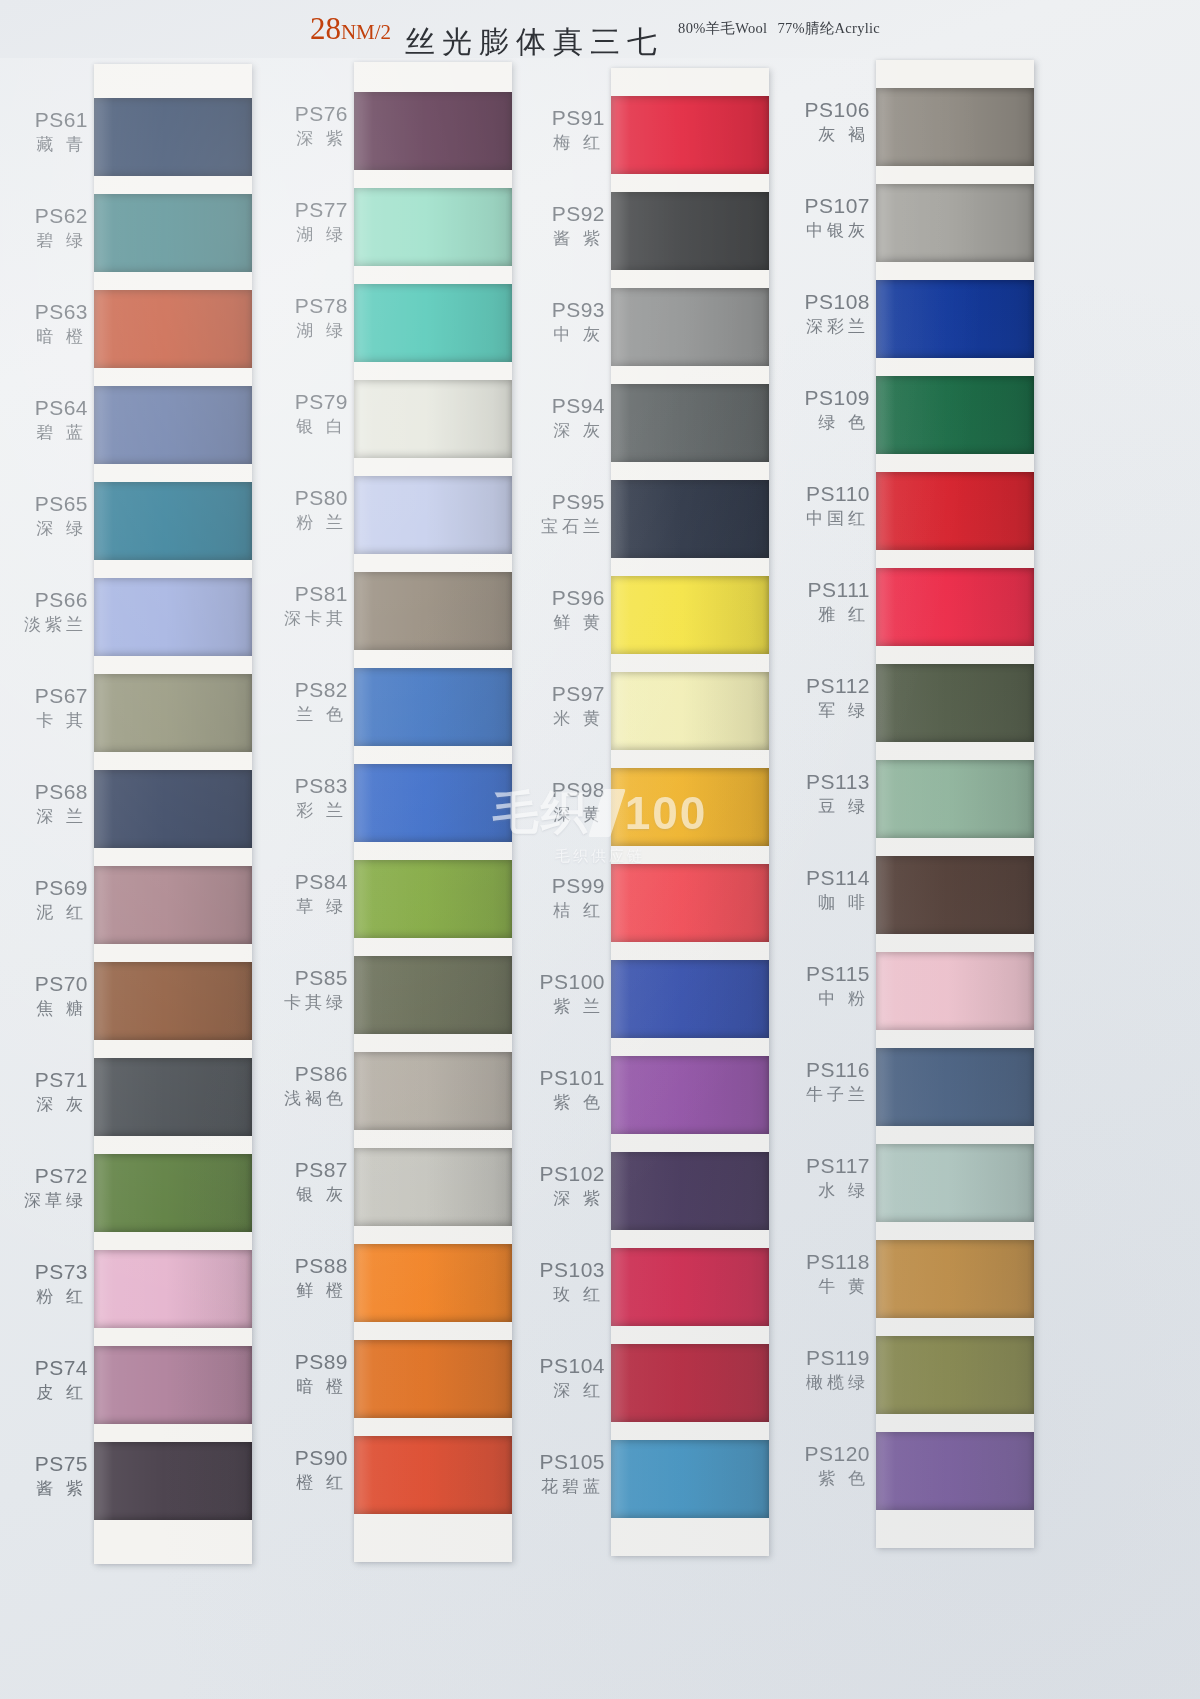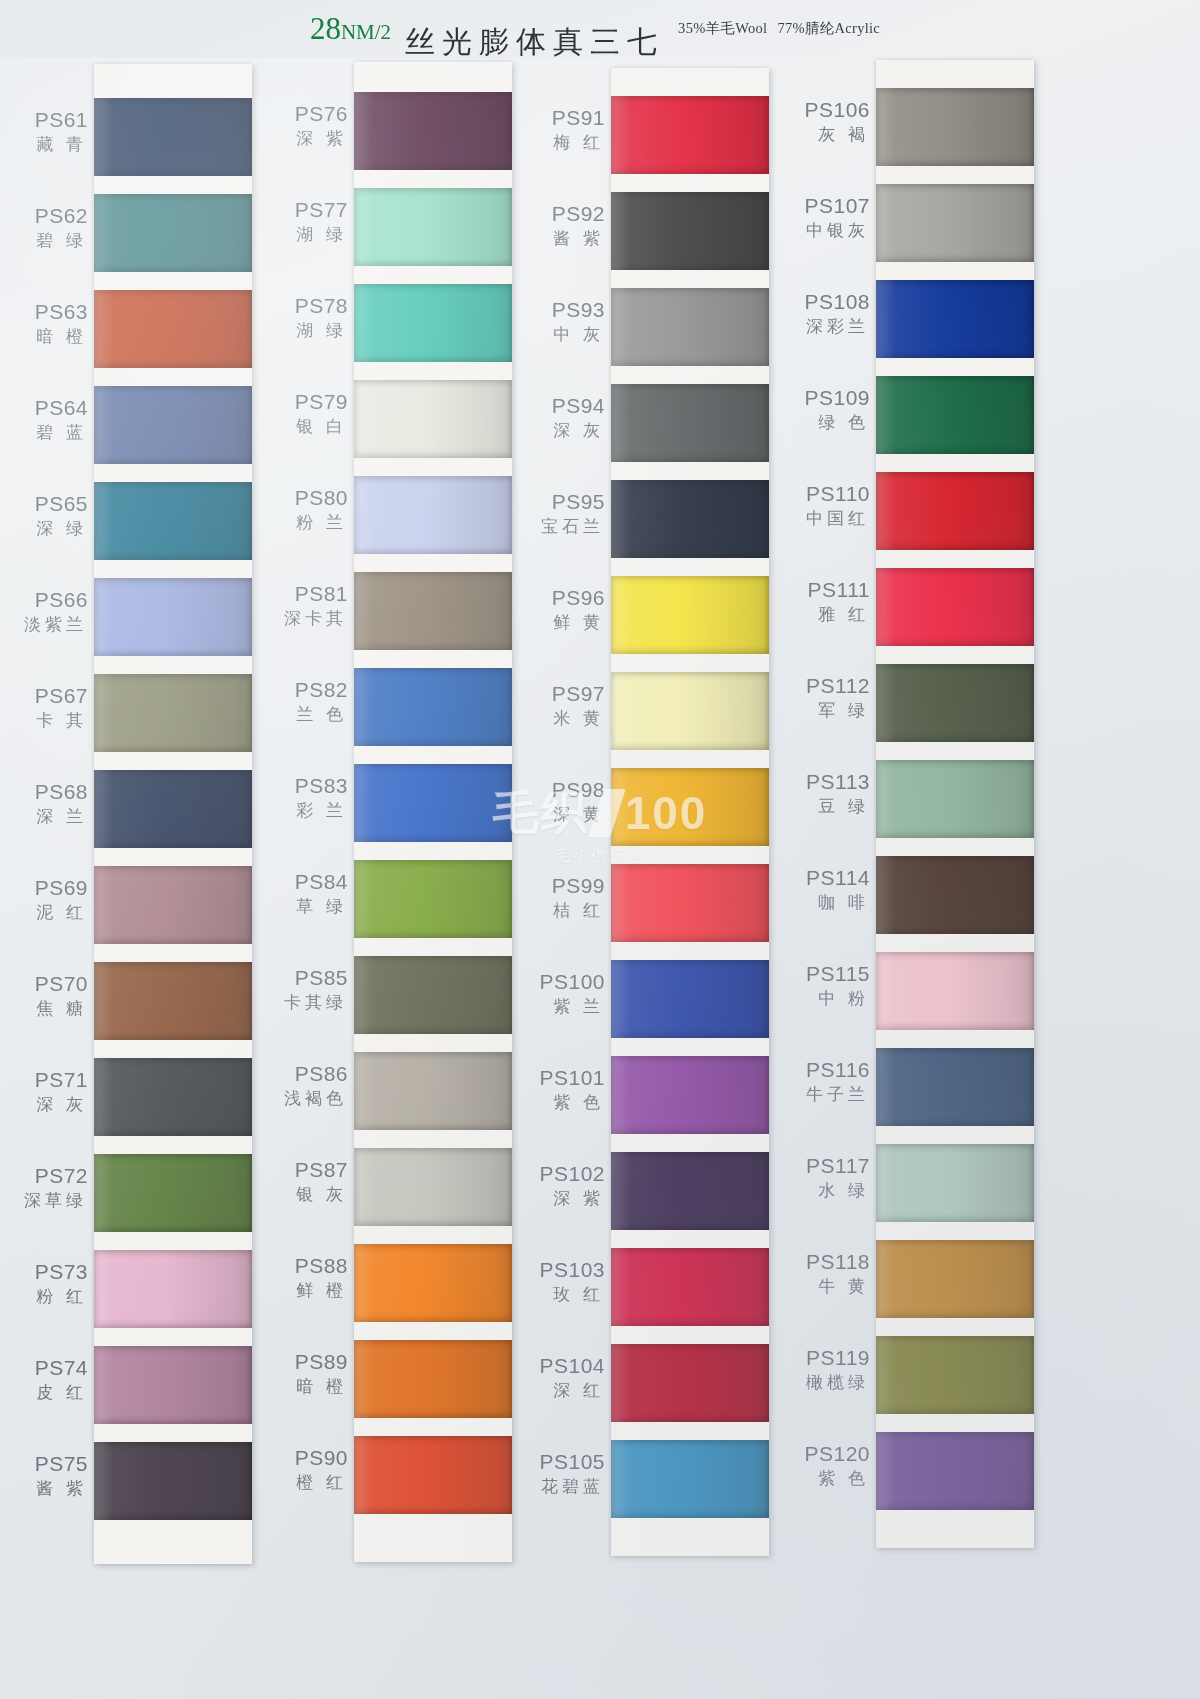--- a/index.html
+++ b/index.html
@@ -12,21 +12,21 @@
   }
 
   
   .header{
     position:absolute;top:0;left:0;width:1200px;height:58px;
     display:flex;align-items:center;justify-content:center;
     gap:14px;
   }
   .h-count{
     font-family:"Liberation Serif", serif;
-    font-size:31px;color:#15803d;letter-spacing:0px;
+    font-size:31px;color:#c2410c;letter-spacing:0px;
   }
   .h-count .nm{font-size:21px;}
   .h-title{
     font-family:"Liberation Serif", serif;
     font-size:30px;color:#2f3237;letter-spacing:7px;font-weight:400;margin-top:27px;
   }
   .h-comp{
     font-family:"Liberation Serif", serif;
     font-size:14.5px;color:#3b3f45;letter-spacing:0.3px;
     padding-bottom:2px;
@@ -124,21 +124,21 @@
 </style>
 </head>
 <body>
 
 <div class="header">
   <div class="h-count">
     <span>28</span><span class="nm">NM/2</span>
   </div>
   <div class="h-title">丝光膨体真三七</div>
   <div class="h-comp">
-    <span>35%羊毛Wool</span><span>77%腈纶Acrylic</span>
+    <span>80%羊毛Wool</span><span>77%腈纶Acrylic</span>
   </div>
 </div>
 
 <div class="board">
 
   <div class="strip c1" style="top: 6px; height: 1500px;">
       <div class="strip-inner">
         <div class="swatch" title="PS61 藏 青" style="top: 34px; height: 78px; background: rgb(35, 57, 92);"></div>
         <div class="swatch" title="PS62 碧 绿" style="top: 130px; height: 78px; background: rgb(63, 128, 133);"></div>
         <div class="swatch" title="PS63 暗 橙" style="top: 226px; height: 78px; background: rgb(193, 74, 43);"></div>

